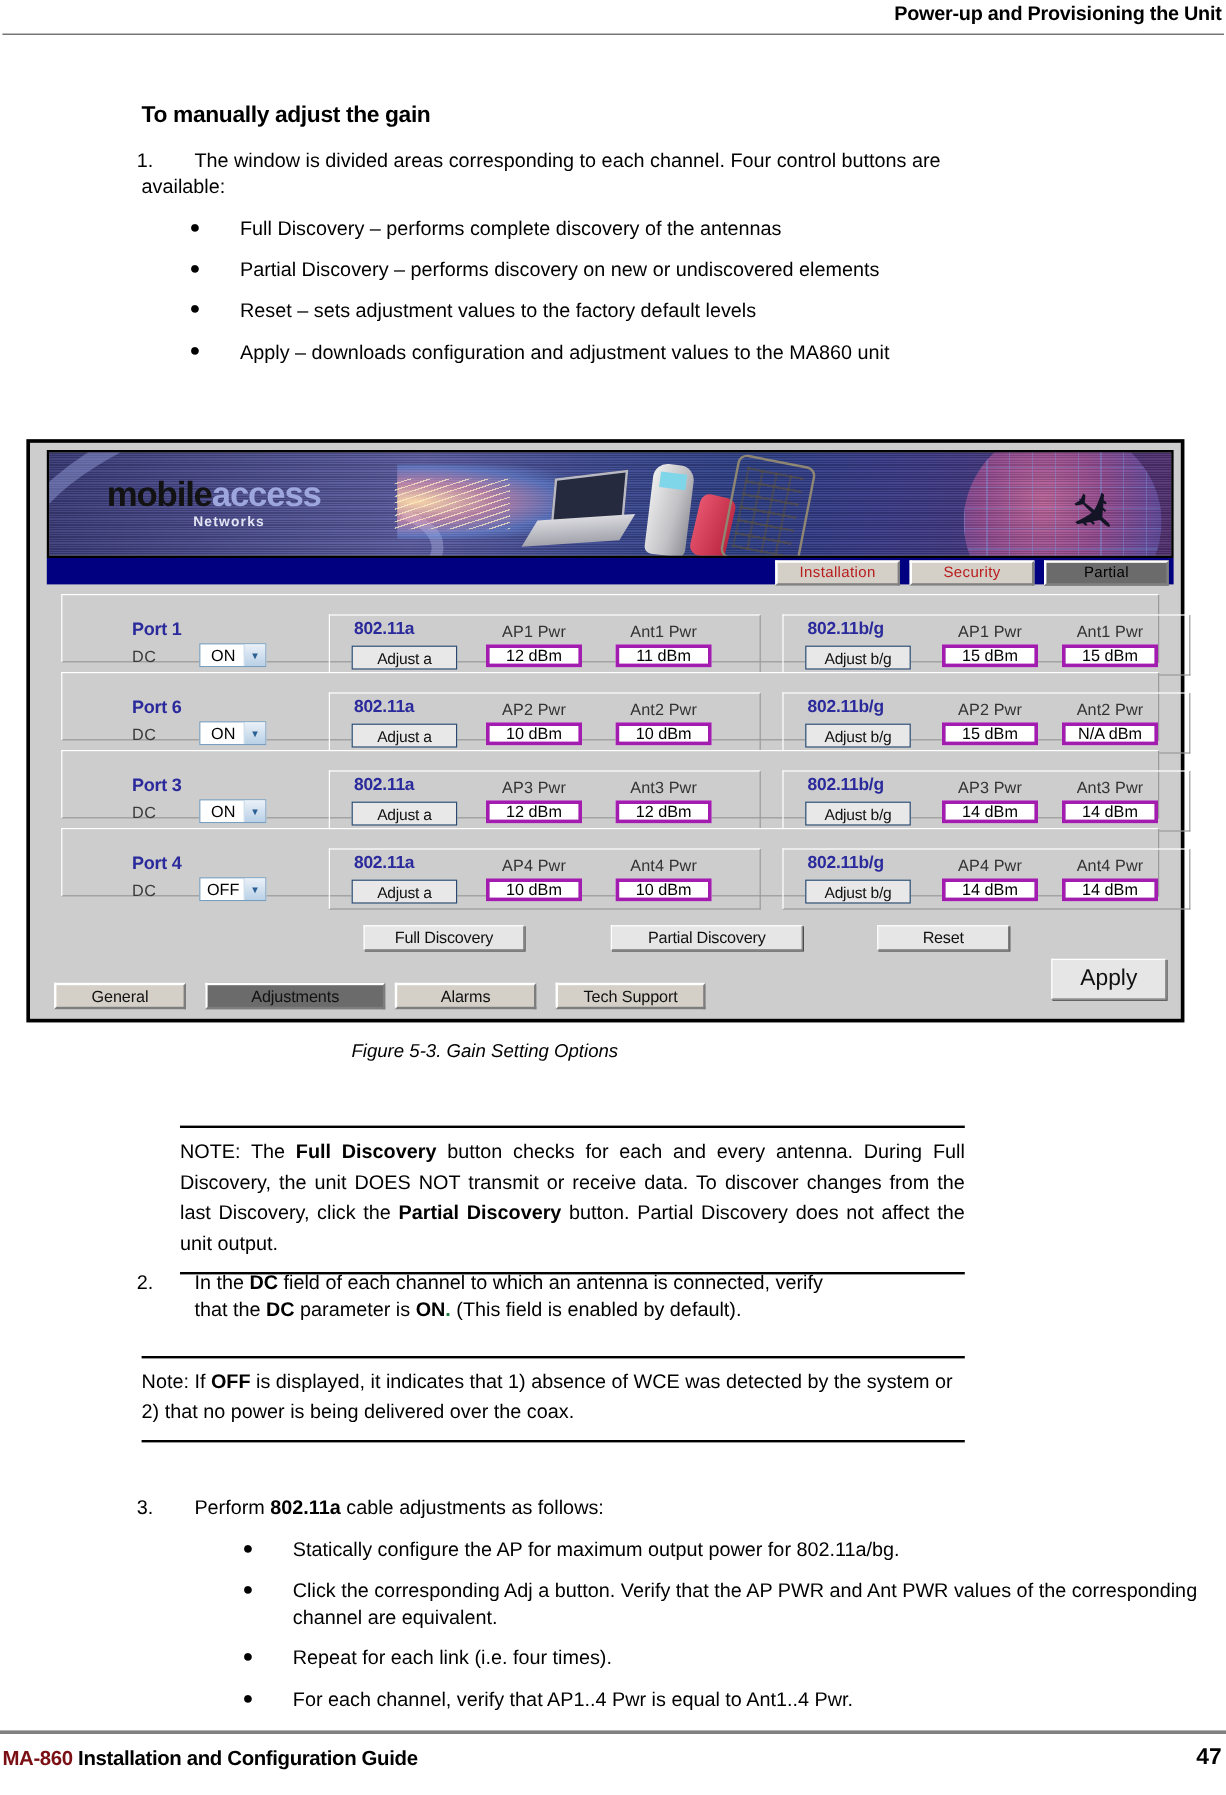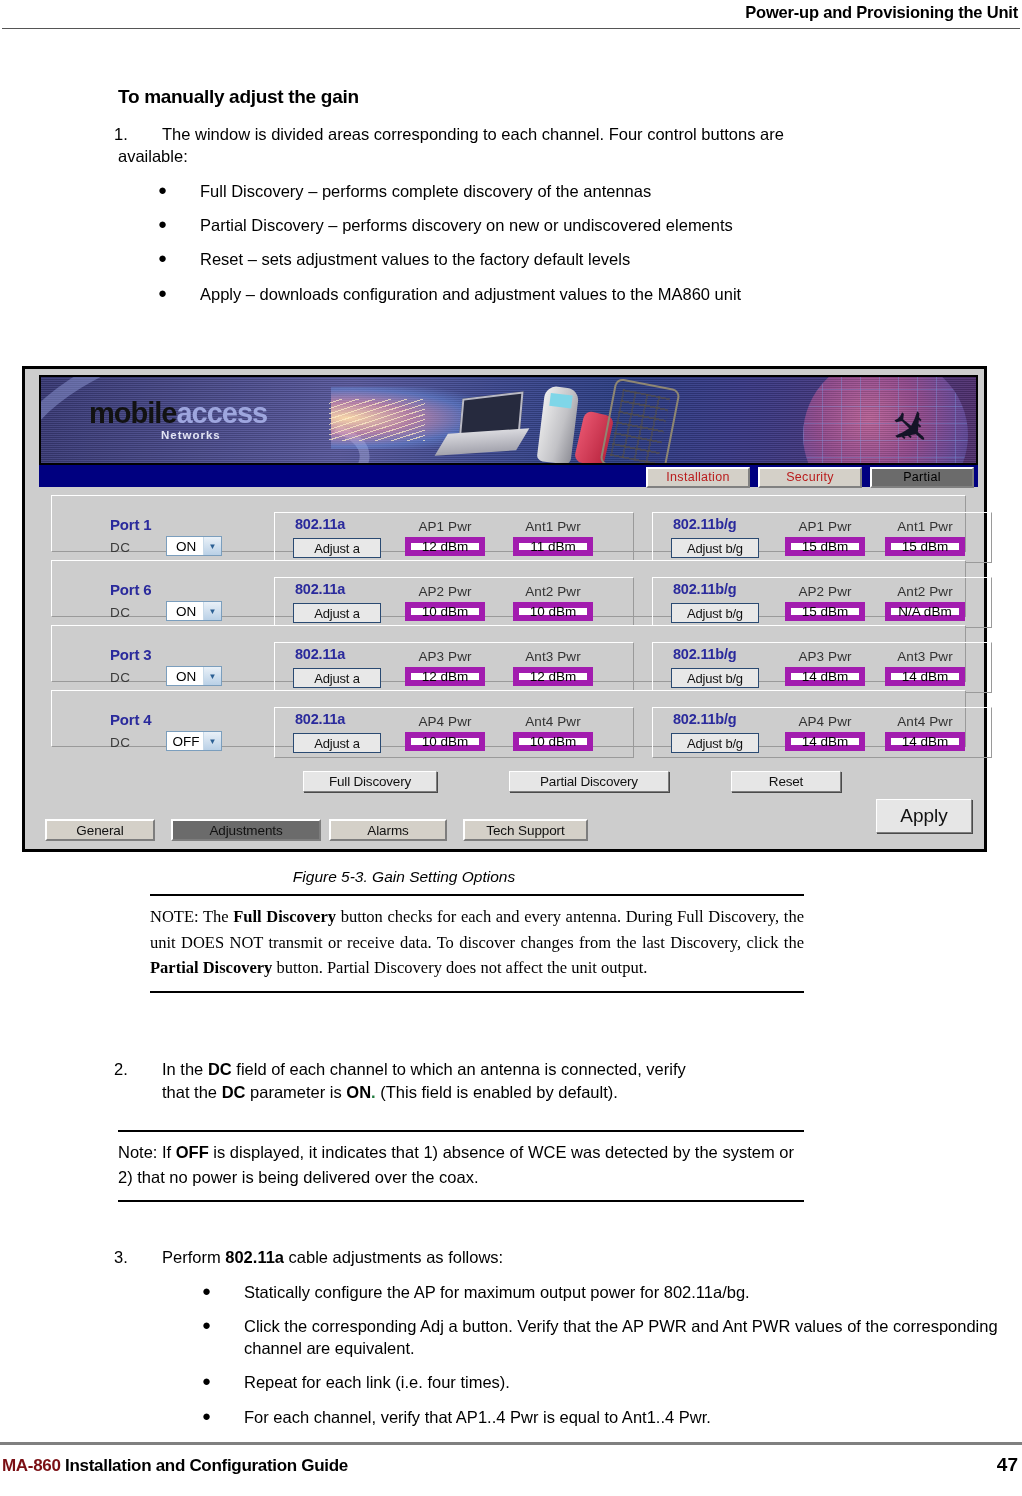--- a/index.html
+++ b/index.html
@@ -454,21 +454,21 @@
   .pwr-col .cap {
     font-size: 13.5px;
     color: #333;
     letter-spacing: 0.1px;
   }
   .pwr-col .box {
     margin: 3px auto 0 auto;
     width: 80px;
     height: 19px;
     background: #ffffff;
-    border: 6px solid #a21caf;
+    border: 3px solid #a21caf;
     box-sizing: border-box;
     font-size: 13.5px;
     color: #000;
     display: flex;
     align-items: center;
     justify-content: center;
   }
   .grp-a   .pwr-ap  { left: 120px; }
   .grp-a   .pwr-ant { left: 228px; }
   .grp-bg  .pwr-ap  { left: 122px; }
@@ -568,21 +568,21 @@
     position: absolute;
     left: 150px;
     right: 4px;
     border-top: 2px solid #000;
     border-bottom: 2px solid #000;
     padding: 8px 0 10px 0;
     font-size: 16.5px;
     line-height: 1.55;
     text-align: justify;
   }
-  .note-1 { top: 860px; font-family: Liberation Serif, serif; }
+  .note-1 { top: 904px; }
 
   .note-box-2 {
     position: absolute;
     left: 118px;
     right: 4px;
     top: 1096px;
     border-top: 2px solid #000;
     border-bottom: 2px solid #000;
     padding: 8px 0 10px 0;
     font-size: 16.5px;

